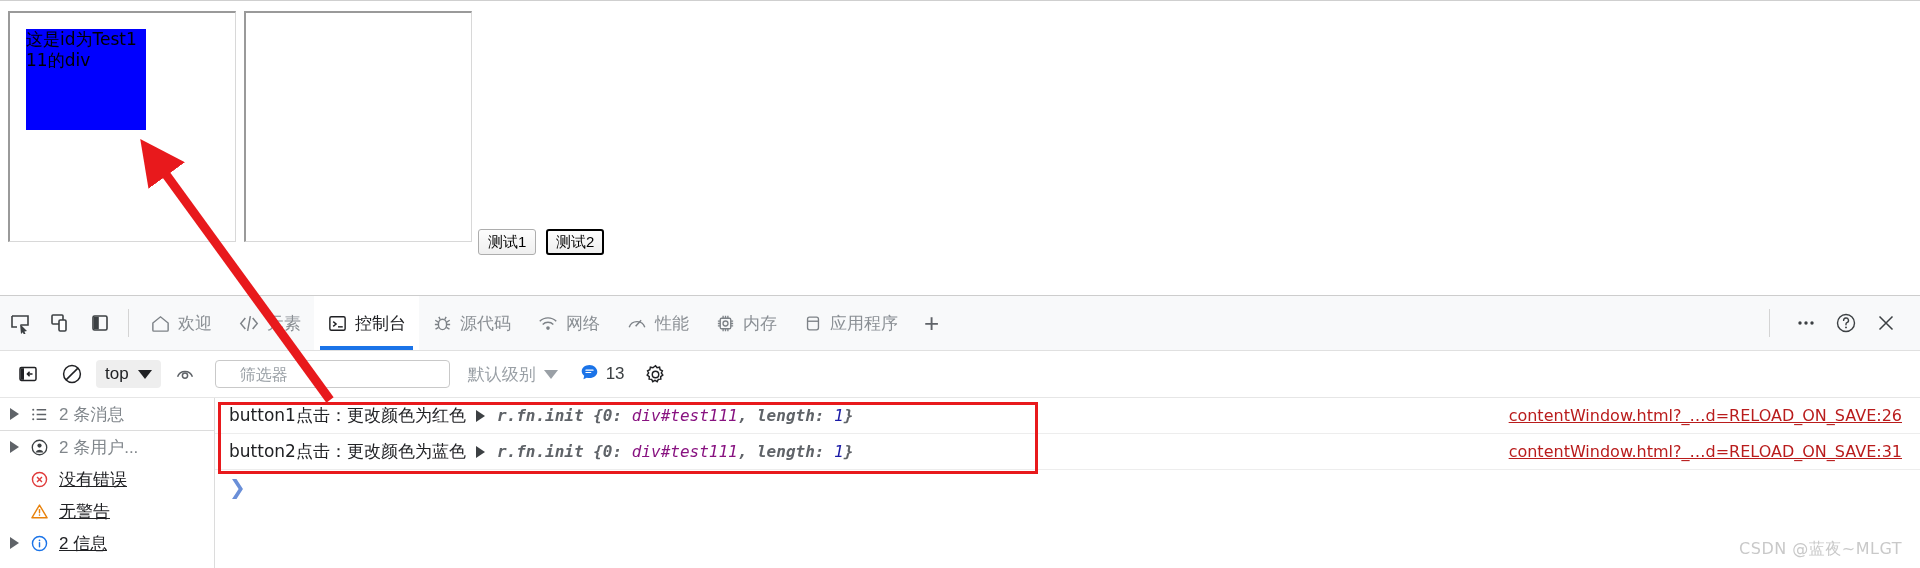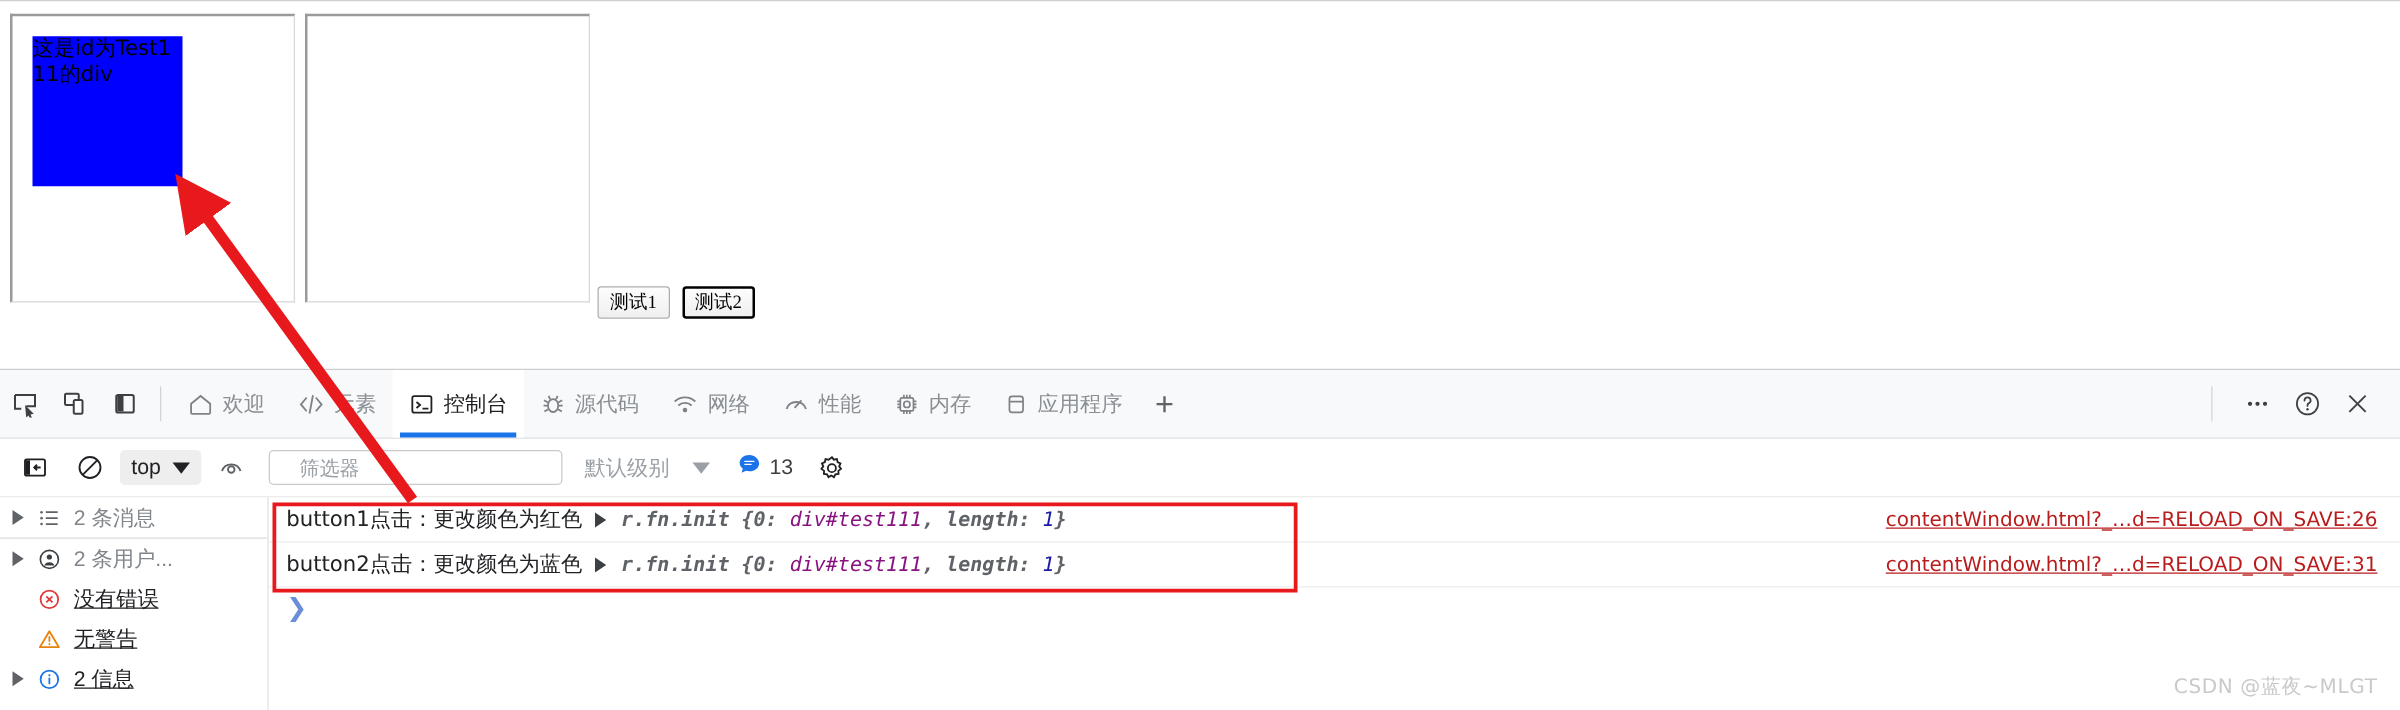--- a/index.html
+++ b/index.html
@@ -17,29 +17,29 @@
   }
   .frame-box{
     position:absolute;background:#ffffff;
     border:1px solid #d8d8d8;border-top:2px solid #9a9a9a;border-left:2px solid #9a9a9a;
     box-sizing:border-box;
   }
   #frame-one{left:8px;top:10px;width:228px;height:231px;}
   #frame-two{left:244px;top:10px;width:228px;height:231px;}
 
   #test-div{
-    position:absolute;left:16px;top:16px;width:120px;height:120px;
+    position:absolute;left:16px;top:16px;width:120px;height:101px;
     background:#0000ff;color:#000000;
     font-size:17px;line-height:21px;font-family:"DejaVu Sans",sans-serif;
     overflow:hidden;word-break:break-all;
   }
 
   .page-button{
     position:absolute;top:228px;
-    font-family:Liberation Serif, serif;font-size:15px;color:#000;
+    font-family:Liberation Sans, sans-serif;font-size:15px;color:#000;
     background:linear-gradient(#fdfdfd,#efefef);
     border:1px solid #adadad;border-radius:3px;
     padding:3px 9px;line-height:18px;cursor:default;
   }
   #btn-test1{left:478px;}
   #btn-test2{left:546px;border:2px solid #000000;padding:2px 8px;}
 
   
   #devtools{
     position:absolute;left:0;top:295px;width:1920px;height:273px;
@@ -80,21 +80,21 @@
   }
   .caret{width:0;height:0;border-left:7px solid transparent;border-right:7px solid transparent;border-top:9px solid #202124;}
   .caret.gray{border-top-color:#9aa0a6;}
   #filter-input{
     width:185px;height:26px;border:1px solid #c9c9c9;border-radius:4px;
     font-size:16px;color:#202124;padding:0 24px;outline:none;margin-left:6px;
     font-family:"DejaVu Sans",sans-serif;
   }
   #filter-input::placeholder{color:#9aa0a6;}
   #level-select{
-    display:flex;align-items:center;gap:18px;font-size:17px;color:#9aa0a6;
+    display:flex;align-items:center;gap:8px;font-size:17px;color:#9aa0a6;
     cursor:pointer;margin-left:14px;
   }
   #msg-count{display:flex;align-items:center;gap:7px;margin-left:18px;cursor:pointer;justify-content:center;}
   #msg-count .num{font-size:17px;color:#3c4043;}
   #gear-btn{margin-left:14px;cursor:pointer;display:flex;align-items:center;}
 
   
   #dt-body{display:flex;height:173px;}
   #dt-sidebar{
     width:215px;border-right:1px solid #dcdcdc;background:#ffffff;

